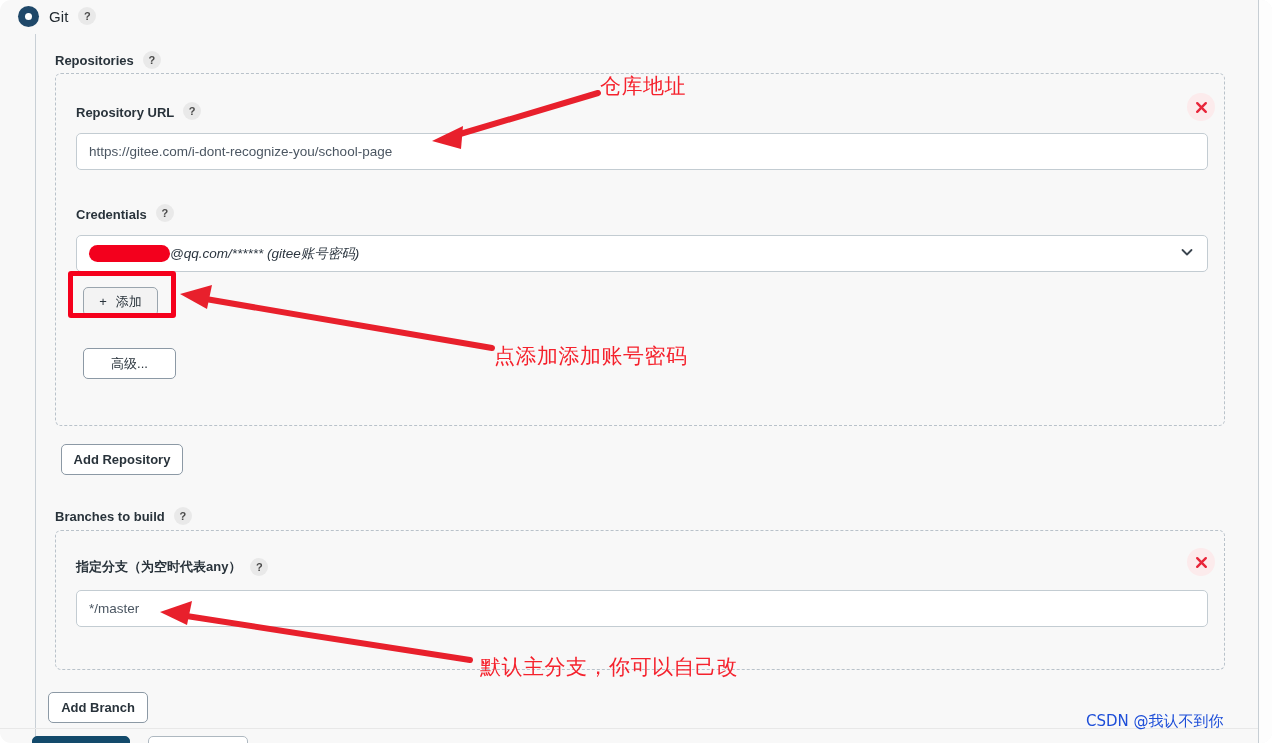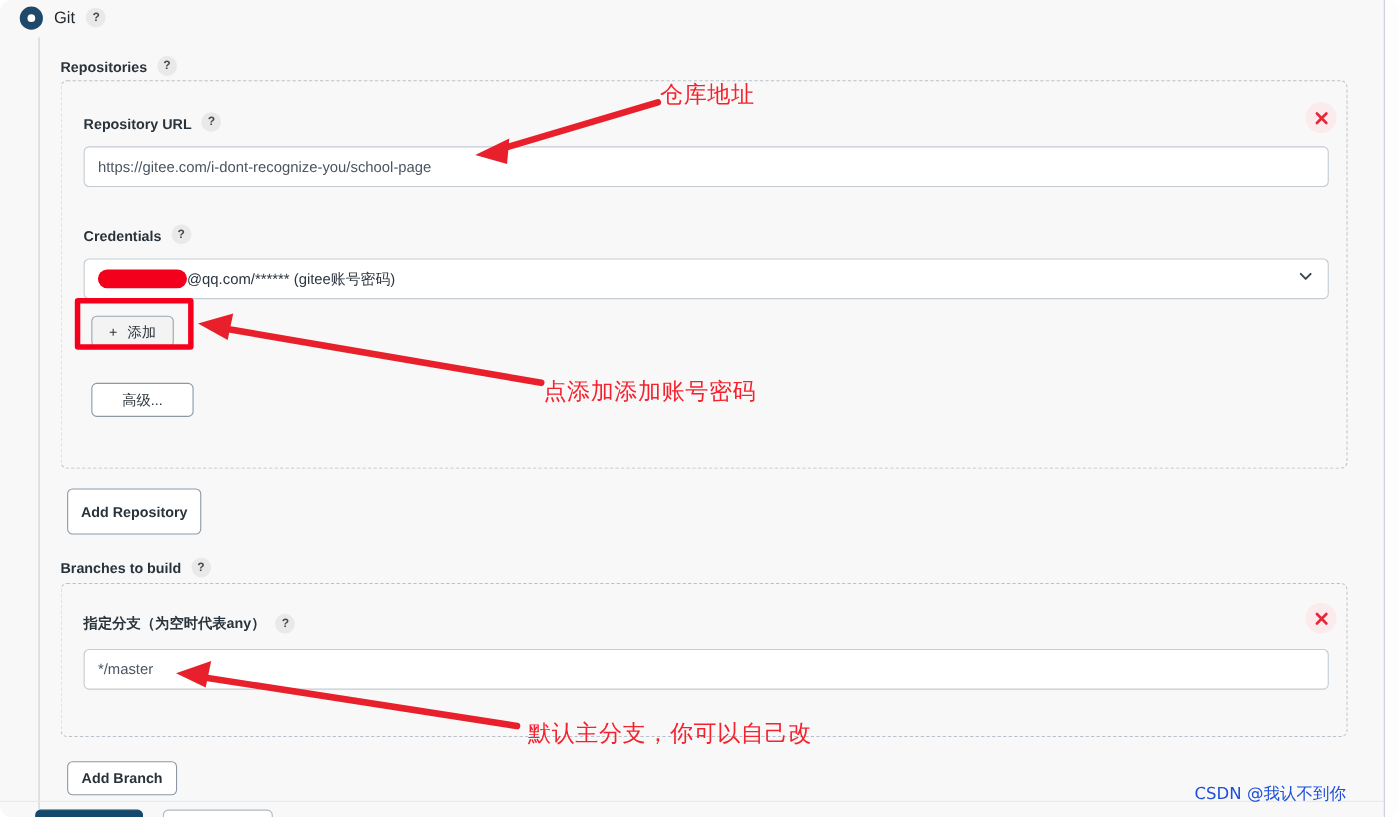--- a/index.html
+++ b/index.html
@@ -119,20 +119,21 @@
   #repo-url-input { left: 76px; top: 133px; width: 1132px; height: 37px; }
 
   #credentials-label { left: 76px; top: 204px; }
   #credentials-select {
     left: 76px; top: 235px; width: 1132px; height: 37px;
     border: 1px solid #c3ccd2; border-radius: 5px; background:#fff;
     position: absolute;
     display: flex; align-items: center;
     padding: 0 12px;
     cursor: pointer;
+    font-style: italic;
   }
   .cred-text {
     font-size: 13.5px; color: #2c3640;
     display: flex; align-items: center; gap: 0px;
     white-space: nowrap;
   }
   .redaction-bar {
     display: inline-block;
     width: 81px; height: 17px;
     background: #f3001d;
@@ -171,25 +172,25 @@
   }
   #advanced-button {
     position: absolute; left: 83px; top: 348px;
     width: 93px; height: 31px;
     background: #ffffff;
     border: 1px solid #8c99a5;
     font-weight: normal;
   }
   #add-repository-button {
     position: absolute; left: 61px; top: 444px;
-    width: 122px; height: 42px;
+    width: 122px; height: 31px;
     background: #ffffff;
   }
   #add-branch-button {
-    position: absolute; left: 61px; top: 692px;
+    position: absolute; left: 48px; top: 692px;
     width: 100px; height: 31px;
     background: #ffffff;
   }
 
   #branch-spec-label { left: 76px; top: 558px; }
   #branch-spec-input { left: 76px; top: 590px; width: 1132px; height: 37px; }
 
   
   .bottom-btn {
     position: absolute; top: 736px; height: 20px;

